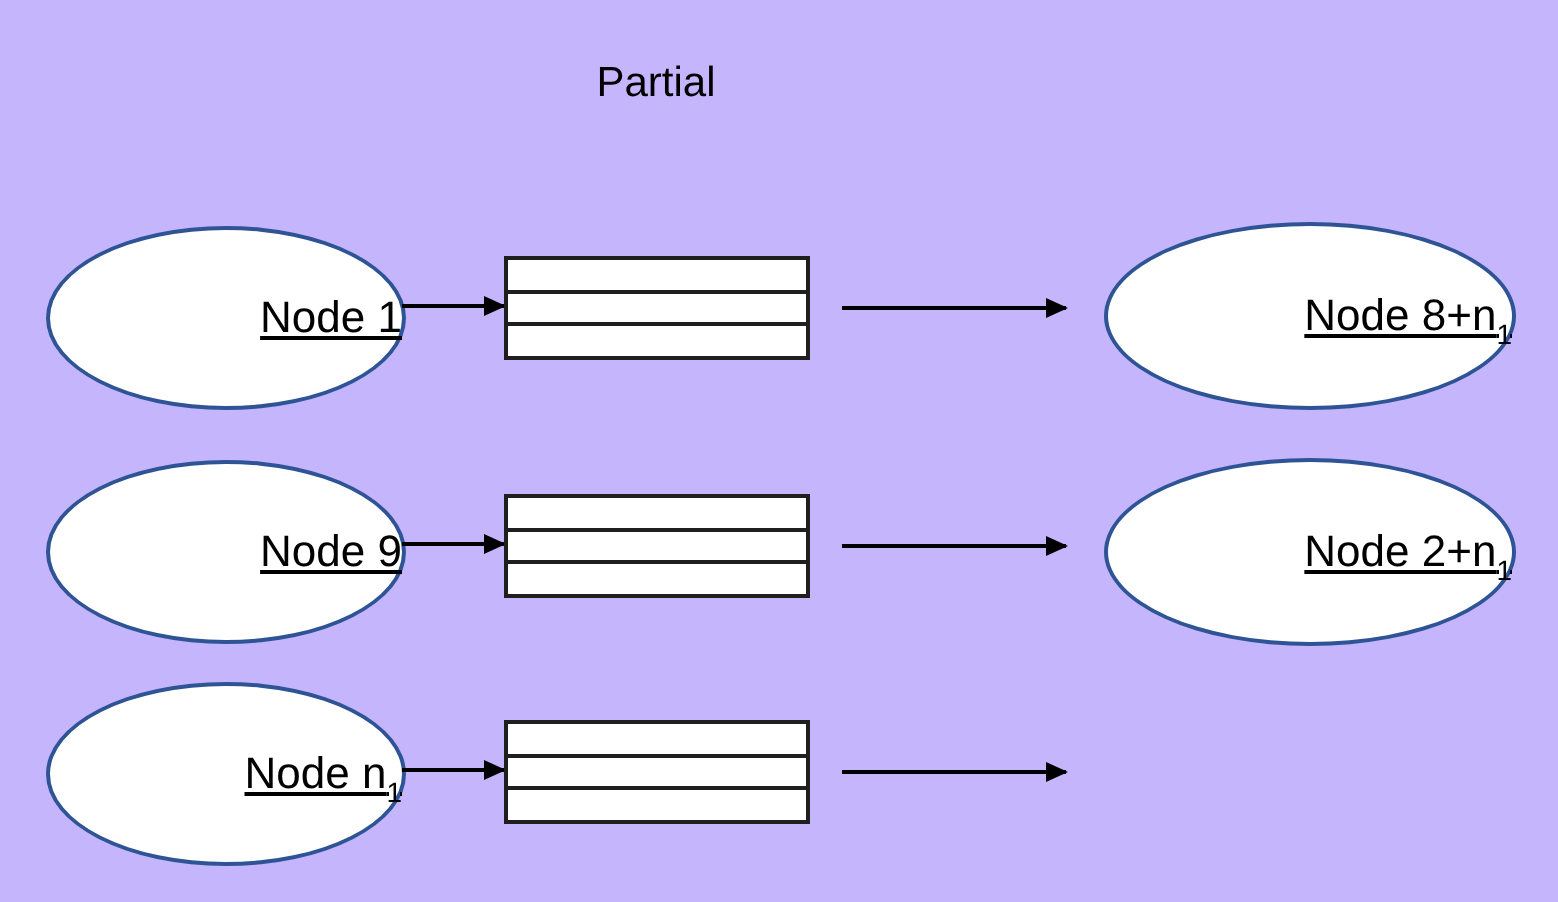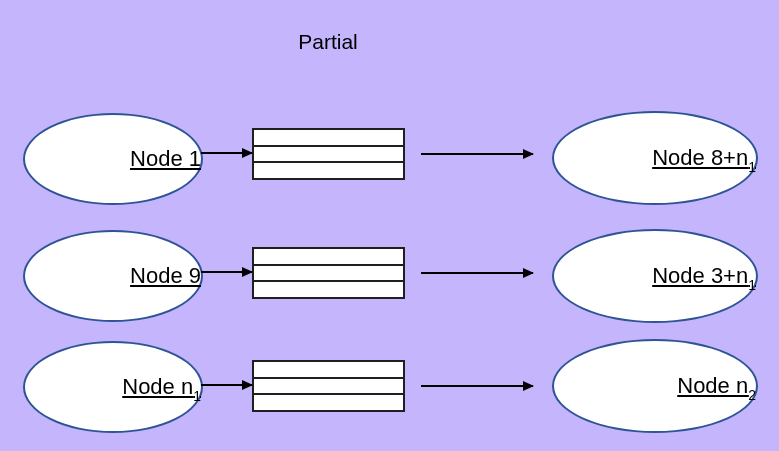--- a/index.html
+++ b/index.html
@@ -107,30 +107,27 @@
     <span class="node-label"><span>Node 9</span><sub></sub></span>
   </div>
   <div class="arrow short" style="top:271px"></div>
   <div class="vector-box" style="top:247px">
     <div class="vector-cell"></div>
     <div class="vector-cell"></div>
     <div class="vector-cell"></div>
   </div>
   <div class="arrow long" style="top:272px"></div>
   <div class="ellipse right" style="top:229px">
-    <span class="node-label"><span>Node 3+n</span><sub>1</sub></span>
+    <span class="node-label"><span>Node 2+n</span><sub>1</sub></span>
   </div>
 
   <div class="ellipse left" style="top:341px">
     <span class="node-label"><span>Node n</span><sub>1</sub></span>
   </div>
   <div class="arrow short" style="top:384px"></div>
   <div class="vector-box" style="top:360px">
     <div class="vector-cell"></div>
     <div class="vector-cell"></div>
     <div class="vector-cell"></div>
   </div>
   <div class="arrow long" style="top:385px"></div>
-  <div class="ellipse right" style="top:339px">
-    <span class="node-label"><span>Node n</span><sub>2</sub></span>
-  </div>
 
 </div>
 
 </body></html>

